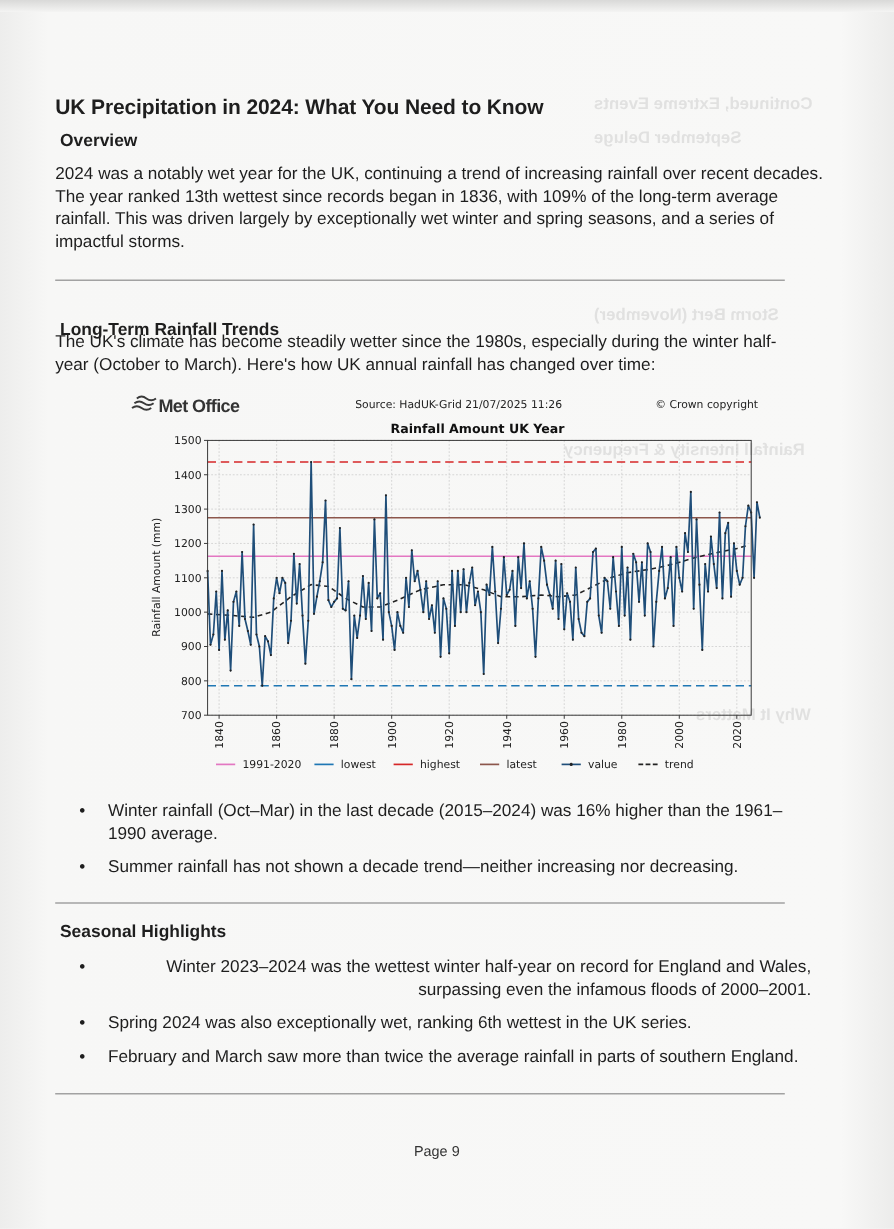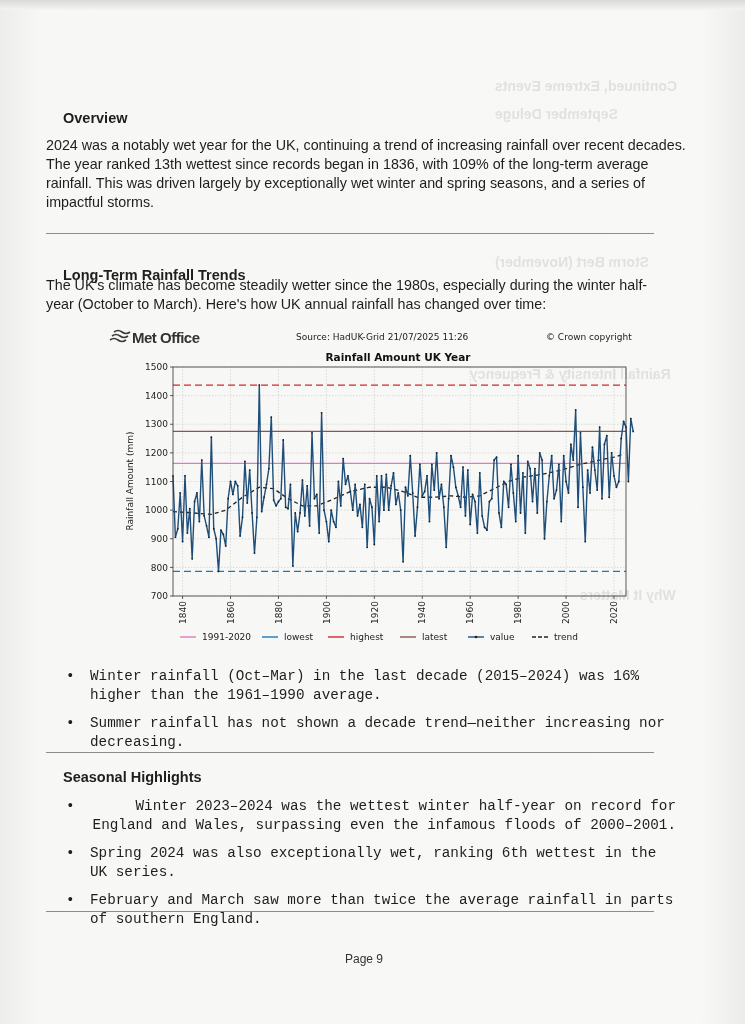--- a/index.html
+++ b/index.html
@@ -3,42 +3,43 @@
 <meta charset="utf-8">
 <style>
   html, body { margin:0; padding:0; }
   body { width:745px; height:1024px; background:#f4f4f3; position:relative; overflow:hidden;
          font-family:"Liberation Sans", sans-serif; color:#1e1e1e; }
   .page { position:absolute; left:0; top:0; width:745px; height:1024px;
           background: linear-gradient(90deg,#ededec 0,#f7f7f6 40px,#f8f8f7 700px,#ececeb 745px); }
   .topband { position:absolute; left:0; top:0; width:745px; height:10px; background:linear-gradient(#d9d9d8,#f4f4f3); }
   .ghost { position:absolute; color:#cfcfcf; font-size:14px; transform:scaleX(-1); white-space:nowrap; opacity:.55; }
   h1 { position:absolute; left:46px; top:79px; margin:0; font-size:17.5px; font-weight:bold; letter-spacing:-0.1px; }
-  h2 { position:absolute; left:63px; margin:0; font-size:14.5px; font-weight:bold; }
+  h2 { position:absolute; left:50px; margin:0; font-size:14.5px; font-weight:bold; }
   .para { position:absolute; left:46px; width:640px; margin:0; font-size:14.3px; line-height:19px; }
   .hr { position:absolute; left:46px; width:608px; height:1px; background:#8d8d8d; }
   ul.bul { position:absolute; left:46px; width:630px; margin:0; padding:0; list-style:none; font-size:14.3px; line-height:19px; }
-  ul.bul li { position:relative; padding-left:44px;font-family:Liberation Mono, monospace; }
+  ul.bul li { position:relative; padding-left:44px; }
   ul.bul li::before { content:"\2022"; position:absolute; left:20px; top:0; }
   .pagenum { position:absolute; left:345px; top:952px; font-size:12px; color:#333; }
   #chart { position:absolute; left:100px; top:325px; width:560px; height:330px; }
   #chart text { font-family:"DejaVu Sans", sans-serif; }
 </style>
 </head>
 <body>
 
 <div class="page">
   <div class="topband"></div>
 
   <div class="ghost" style="left:495px;top:78px;font-weight:bold;">Continued, Extreme Events</div>
   <div class="ghost" style="left:495px;top:106px;font-weight:bold;">September Deluge</div>
   <div class="ghost" style="left:495px;top:254px;font-weight:bold;">Storm Bert (November)</div>
   <div class="ghost" style="left:470px;top:366px;font-weight:bold;">Rainfall Intensity &amp; Frequency</div>
   <div class="ghost" style="left:580px;top:587px;font-weight:bold;">Why It Matters</div>
 
+  <h1>UK Precipitation in 2024: What You Need to Know</h1>
 
   <h2 style="top:110px;">Overview</h2>
   <p class="para" style="top:136px;">2024 was a notably wet year for the UK, continuing a trend of increasing rainfall over recent decades. The year ranked 13th wettest since records began in 1836, with 109% of the long-term average rainfall. This was driven largely by exceptionally wet winter and spring seasons, and a series of impactful storms.</p>
 
   <div class="hr" style="top:233px;"></div>
 
   <h2 style="top:249px;margin-top:18px;">Long-Term Rainfall Trends</h2>
   <p class="para" style="top:276px;width:625px;">The UK's climate has become steadily wetter since the 1980s, especially during the winter half-year (October to March). Here's how UK annual rainfall has changed over time:</p>
 
   <svg id="chart" viewBox="0 0 560 330" xmlns="http://www.w3.org/2000/svg">

